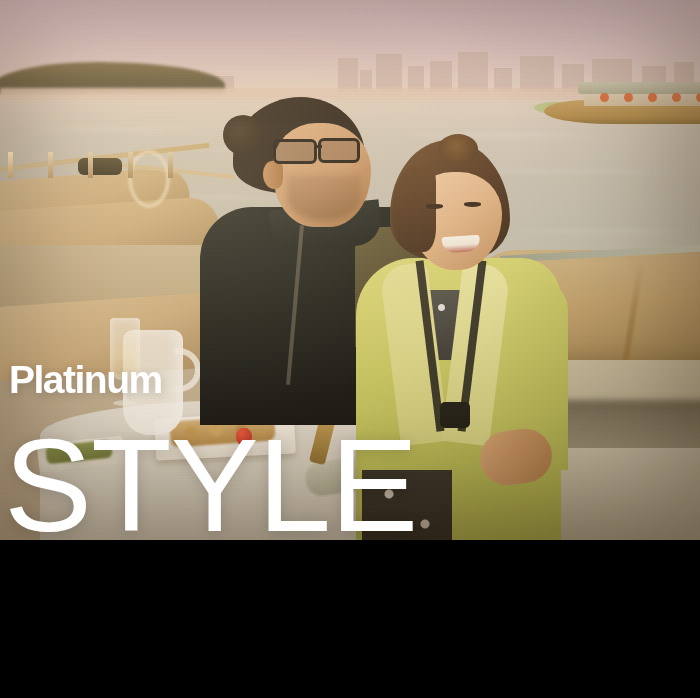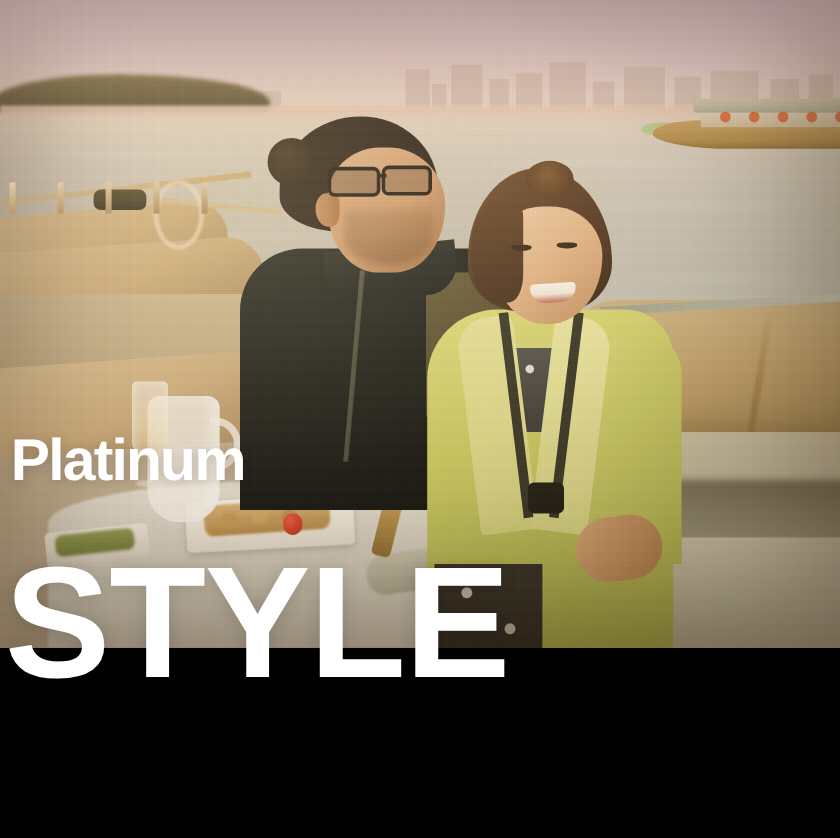--- a/index.html
+++ b/index.html
@@ -392,28 +392,27 @@
   }
   .vignette {
     position:absolute; inset:0; pointer-events:none;
     box-shadow:inset 0 0 90px 28px rgba(50,32,14,.28);
   }
 
   
   .overlay-title { position:absolute; z-index:40; color:#fff; pointer-events:none; }
   #kicker {
     left:9px; top:360px;
-    font-size:49px; font-weight:bold; letter-spacing:-1.5px; line-height:1;
+    font-size:39px; font-weight:bold; letter-spacing:-1.5px; line-height:1;
     text-shadow:0 2px 10px rgba(0,0,0,.18);
   }
   #headline {
     left:4px; top:420px;
-    font-size:132px; font-weight:bold; letter-spacing:-1px; line-height:1;
+    font-size:132px; font-weight:normal; letter-spacing:-1px; line-height:1;
     text-shadow:0 2px 14px rgba(0,0,0,.16);
-    margin-top:33px;
   }
 
   
   #caption {
     position:absolute; left:0; top:540px; width:700px; height:158px;
     background:#000; z-index:50;
   }
   #cap-line1 {
     position:absolute; left:4px; top:44px; width:700px;
     color:#fff; font-family:"Liberation Serif", serif;

